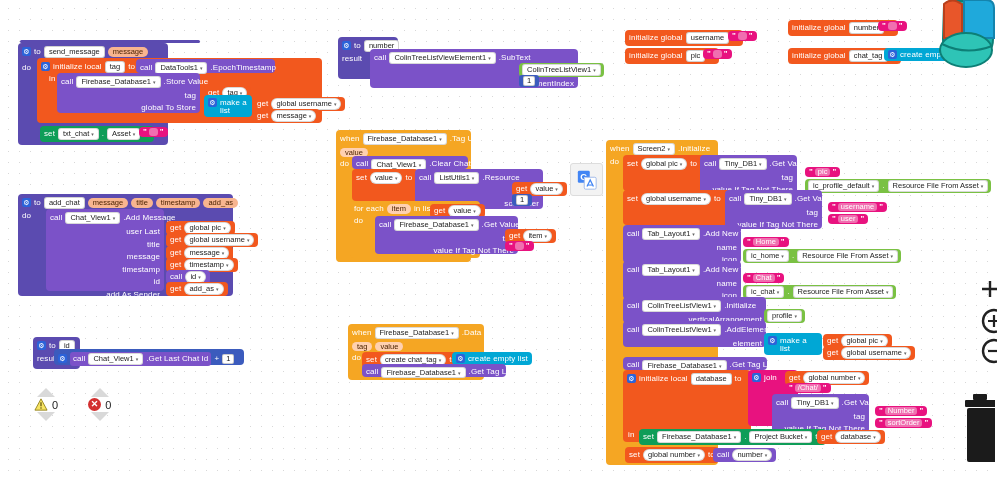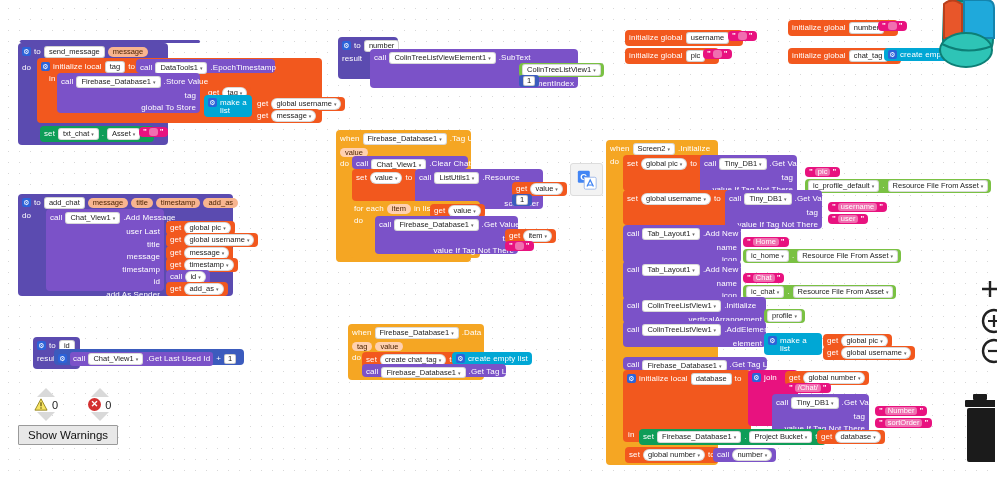--- a/index.html
+++ b/index.html
@@ -309,21 +309,21 @@
           <span class="lbl">result</span>
         </div>
     </div>
   </div>
   <div class="blk c-math" style="left:54px;top:349px;width:190px;height:16px;">
     <div class="row" style="padding:3px 4px;gap:3px;">
       <span class="gear"></span>
       <span style="display:inline-flex;align-items:center;gap:3px;background:#7b52c8;border-radius:3px;padding:1px 3px;">
         <span class="lbl">call</span>
         <span class="cchip">Chat_View1</span>
-        <span class="lbl">.Get Last Used Id</span>
+        <span class="lbl">.Get Last Chat Id</span>
       </span>
       <span class="lbl">+</span>
       <span class="numchip">1</span>
     </div>
   </div>
 
   <div class="blk c-purple" style="left:338px;top:37px;width:60px;height:42px;">
     <div class="inner" style="gap:3px;">
       <div class="row">
         <span class="gear"></span>
@@ -848,16 +848,15 @@
       </div>
       <div class="warncol">
         <div class="tri-up"></div>
         <div class="cnt-row">
           <span class="err-ico">✕</span>
           <span class="cnt">0</span>
         </div>
         <div class="tri-dn"></div>
       </div>
     </div>
-    <div class="showwarn">Show Warnings</div>
   </div>
 
 </div>
 
 </body></html>

